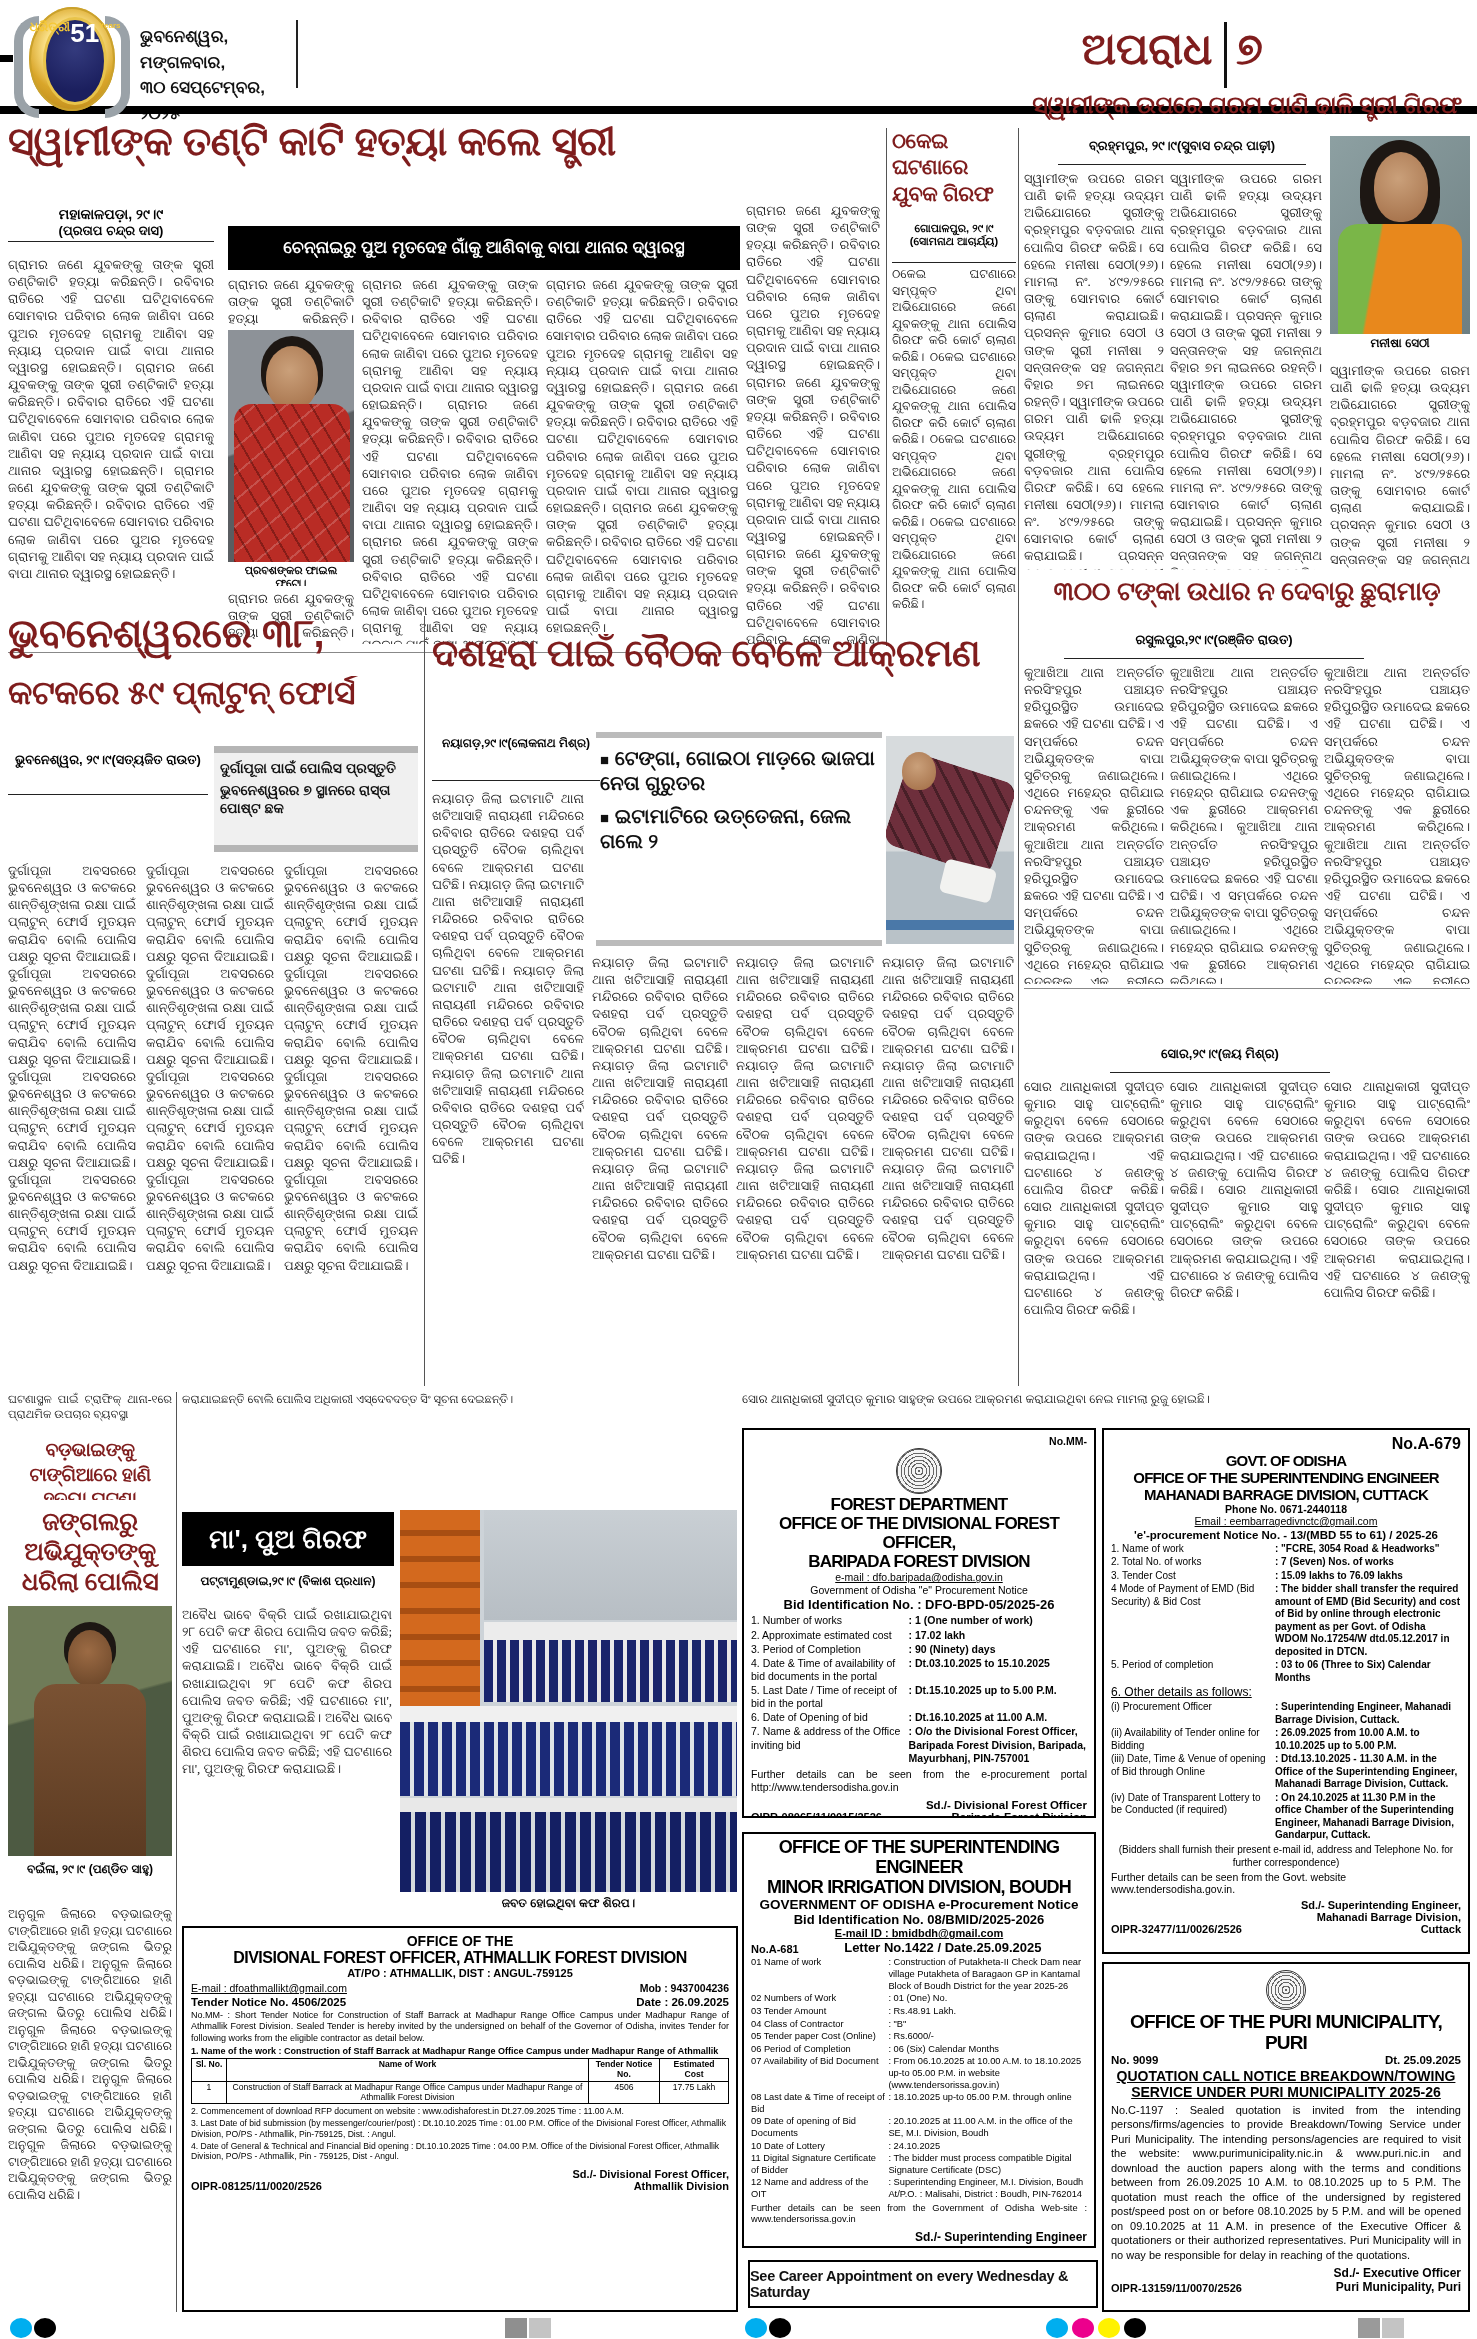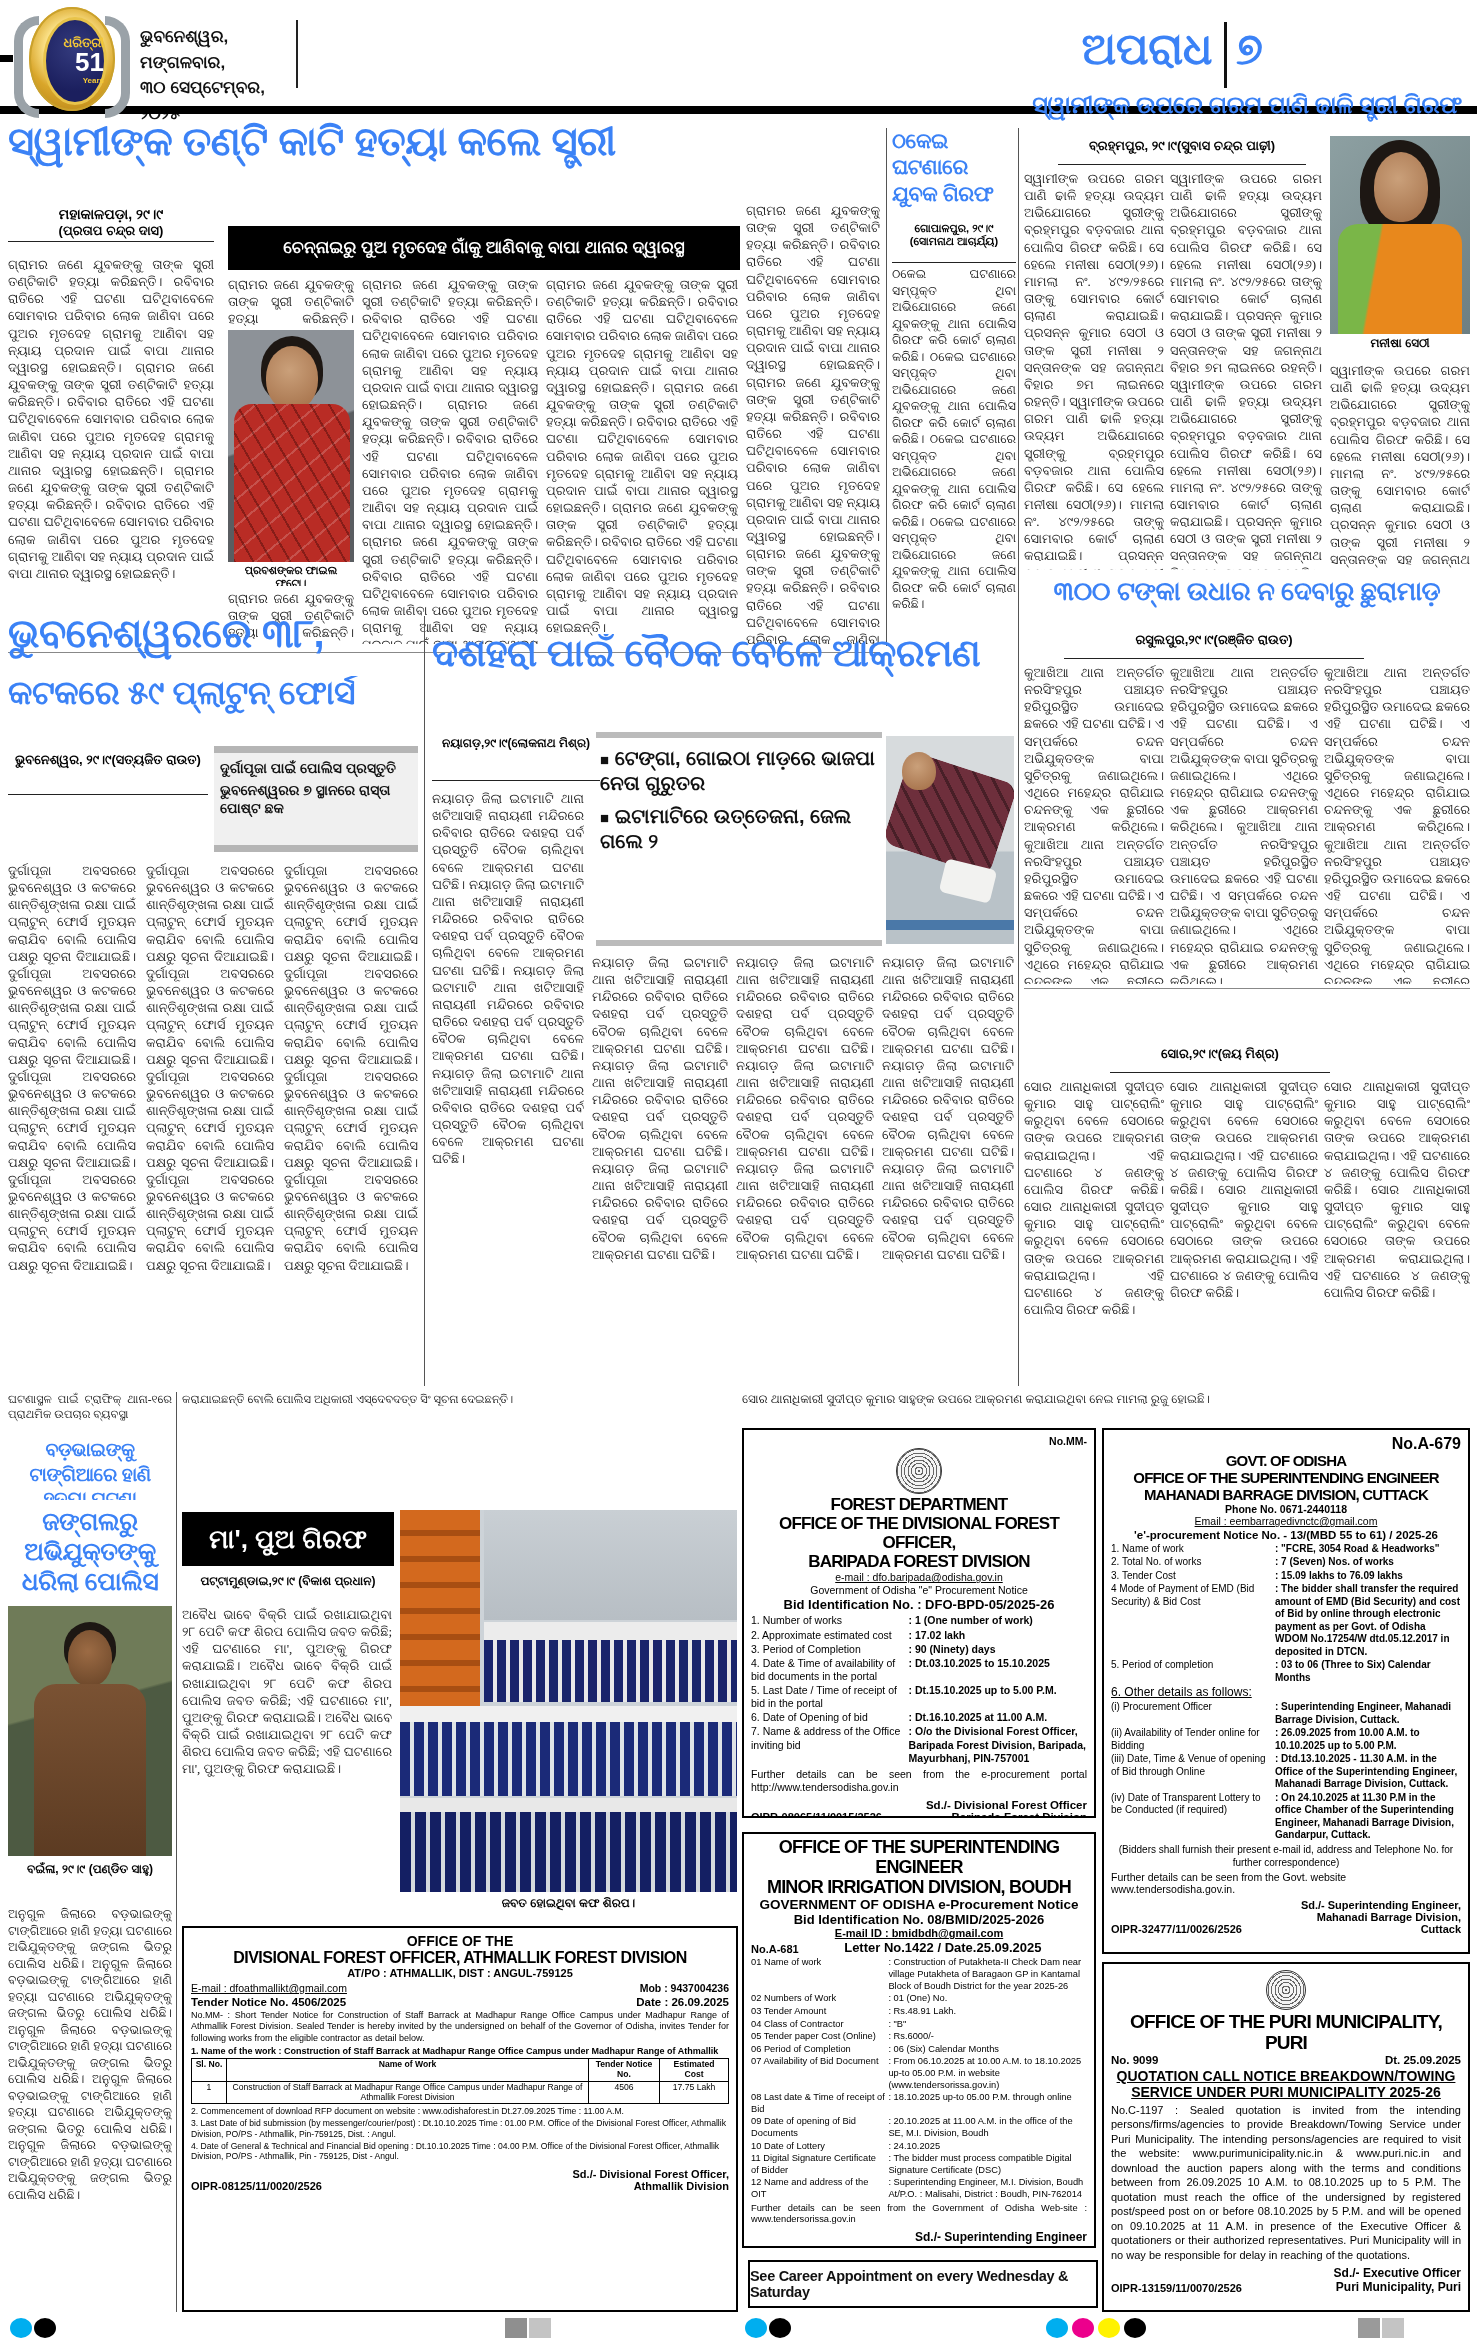--- a/index.html
+++ b/index.html
@@ -1,39 +1,39 @@
 <!DOCTYPE html>
 <html><head>
 <meta charset="utf-8">
 <style>
   html,body{margin:0;padding:0;background:#e9e9e9;}
   #page{position:relative;width:1477px;height:2339px;background:#ffffff;overflow:hidden;
         font-family:"Liberation Sans",sans-serif;color:#111;}
   .abs{position:absolute;}
-  .hl{font-family:"Liberation Sans",sans-serif;font-weight:bold;color:#3b82f6;overflow:hidden;line-height:1.05;letter-spacing:-0.5px;}
+  .hl{font-family:"Liberation Sans",sans-serif;font-weight:bold;color:#7f1d1d;overflow:hidden;line-height:1.05;letter-spacing:-0.5px;}
   .odia-body{font-family:"Liberation Serif",serif;font-size:13px;line-height:1.32;text-align:justify;overflow:hidden;color:#181818;}
   .byline{font-family:"Liberation Sans",sans-serif;font-weight:bold;font-size:13px;text-align:center;
           color:#000;border-bottom:1.5px solid #222;padding-bottom:2px;overflow:hidden;}
   .byline2{font-family:"Liberation Sans",sans-serif;font-weight:bold;font-size:13px;text-align:center;color:#000;overflow:hidden;}
   .caption{font-family:"Liberation Sans",sans-serif;font-weight:bold;font-size:11px;text-align:center;color:#000;overflow:hidden;}
   .blackbar{background:#000;color:#fff;font-weight:bold;text-align:center;overflow:hidden;
             font-family:"Liberation Sans",sans-serif;}
   .rule-h{background:#000;}
   .rule-v{background:#555;width:1px;}
   .photo{overflow:hidden;background:#9aa0a6;}
   
   .badge{width:112px;height:106px;}
   .badge .bracket{position:absolute;top:10px;width:16px;height:84px;border:9px solid #9aa2a8;}
   .badge .bl{left:-2px;border-right:none;border-radius:44px 0 0 44px;}
   .badge .br{right:-2px;border-left:none;border-radius:0 44px 44px 0;}
   .badge .wreath{position:absolute;left:13px;top:1px;width:86px;height:104px;border-radius:50%;
                  background:radial-gradient(circle at 50% 40%,#fbe28a 0 35%,#d9a62a 60%,#b07d14 100%);box-shadow:0 0 0 2px #caa12c inset;}
   .badge .oval{position:absolute;left:27px;top:11px;width:58px;height:82px;border-radius:50%;
                background:radial-gradient(circle at 50% 35%,#343b7e,#1b1f5e 70%);border:3px solid #e8c34a;
-               display:flex;flex-direction:column;align-items:flex-end;justify-content:center;}
+               display:flex;align-items:flex-start;justify-content:center;}
   .badge .oval .nm{color:#f5c836;font-size:13px;font-weight:bold;line-height:1;}
   .badge .oval .yr{color:#fff;font-size:26px;font-weight:bold;line-height:1;}
   .badge .oval .yl{color:#f5c836;font-size:8px;font-weight:bold;line-height:1.4;}
   
   .notice{border:2px solid #000;background:#fff;font-family:"Liberation Sans",sans-serif;color:#000;overflow:hidden;box-sizing:border-box;padding:5px 7px;}
   .nc{text-align:center;}
   .nt1{font-weight:bold;font-size:17px;letter-spacing:-0.8px;line-height:1.12;}
   .nt2{font-weight:bold;font-size:13px;}
   .nsm{font-size:10.5px;line-height:1.25;}
   .kv{display:flex;font-size:10.5px;line-height:1.25;margin:1px 0;}

